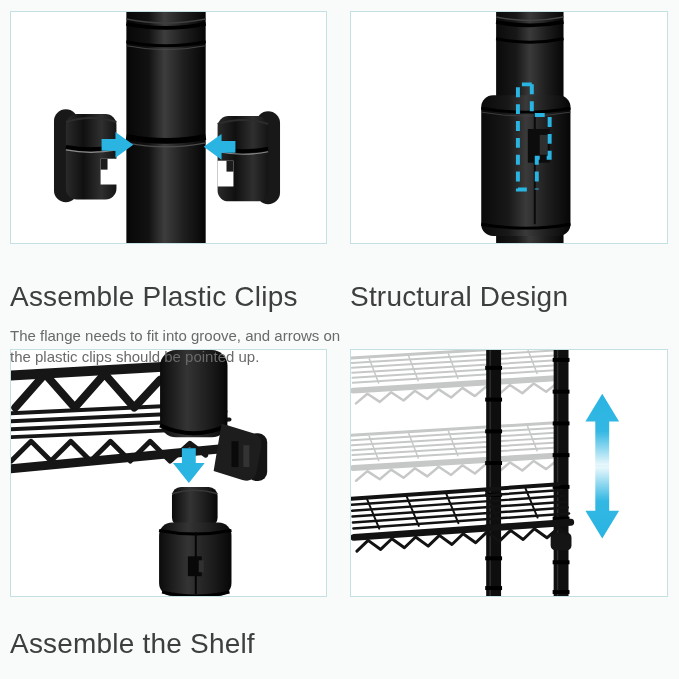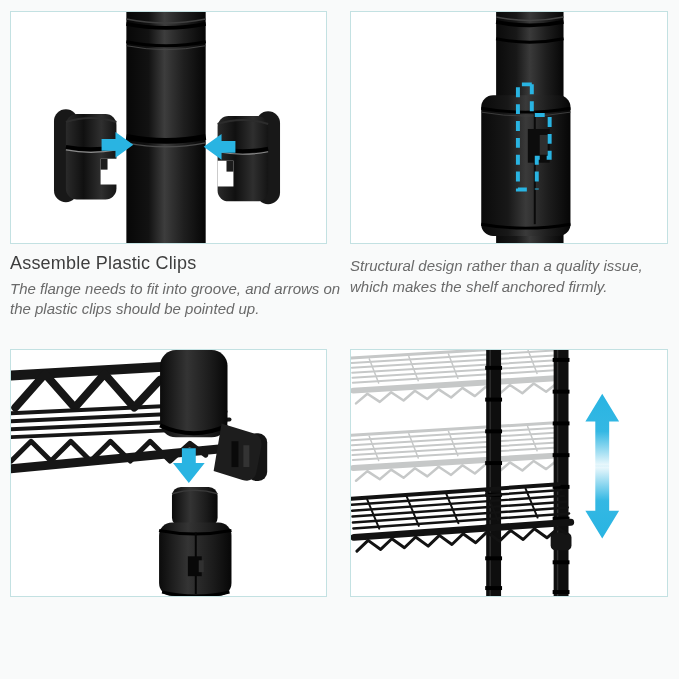--- a/index.html
+++ b/index.html
@@ -28,32 +28,32 @@
   #panel-tl{left:10px;top:11px;width:317px;height:233px}
   #panel-tr{left:350px;top:11px;width:318px;height:233px}
   #panel-bl{left:10px;top:349px;width:317px;height:248px}
   #panel-br{left:350px;top:349px;width:318px;height:248px}
   .caption{position:absolute}
   #cap-tl{left:10px;top:252px;width:336px}
   #cap-tr{left:350px;top:252px;width:330px}
   #cap-bl{left:10px;top:599px;width:336px}
   #cap-br{left:350px;top:599px;width:310px}
   .caption h2{
-    font-size:18px;
+    font-size:28px;
     font-weight:400;
     color:var(--title-color);
     letter-spacing:.2px;
     line-height:1.25;
+    margin-top:27px;
   }
   .caption p{
-    margin-top:4px;
+    margin-top:12px;
     font-size:15px;
     line-height:1.38;
     color:var(--body-color);
-    font-style:italic;
   }
 </style>
 </head>
 <body>
 
 <div class="panel" id="panel-tl">
   <svg viewBox="0 0 317 233">
     <defs>
       <linearGradient id="p1pole" x1="0" y1="0" x2="1" y2="0">
         <stop offset="0" stop-color="#070707"></stop>
@@ -275,18 +275,19 @@
       <polygon points="253,190 236,162 246,162 246,116 260,116 260,162 270,162" fill="url(#gradDown)"></polygon>
     </g>
   </svg>
 </div>
 
 <div class="caption" id="cap-tl">
   <h2>Assemble Plastic Clips</h2>
   <p>The flange needs to fit into groove, and arrows on the plastic clips should be pointed up.</p>
 </div>
 <div class="caption" id="cap-tr">
-  <p>Structural design rather than a quality issue, which makes the shelf anchored firmly.</p>
+  <h2>Structural Design</h2>
 </div>
 <div class="caption" id="cap-bl">
+  <h2>Assemble the Shelf</h2>
 </div>
 <div class="caption" id="cap-br">
 </div>
 
 </body></html>

